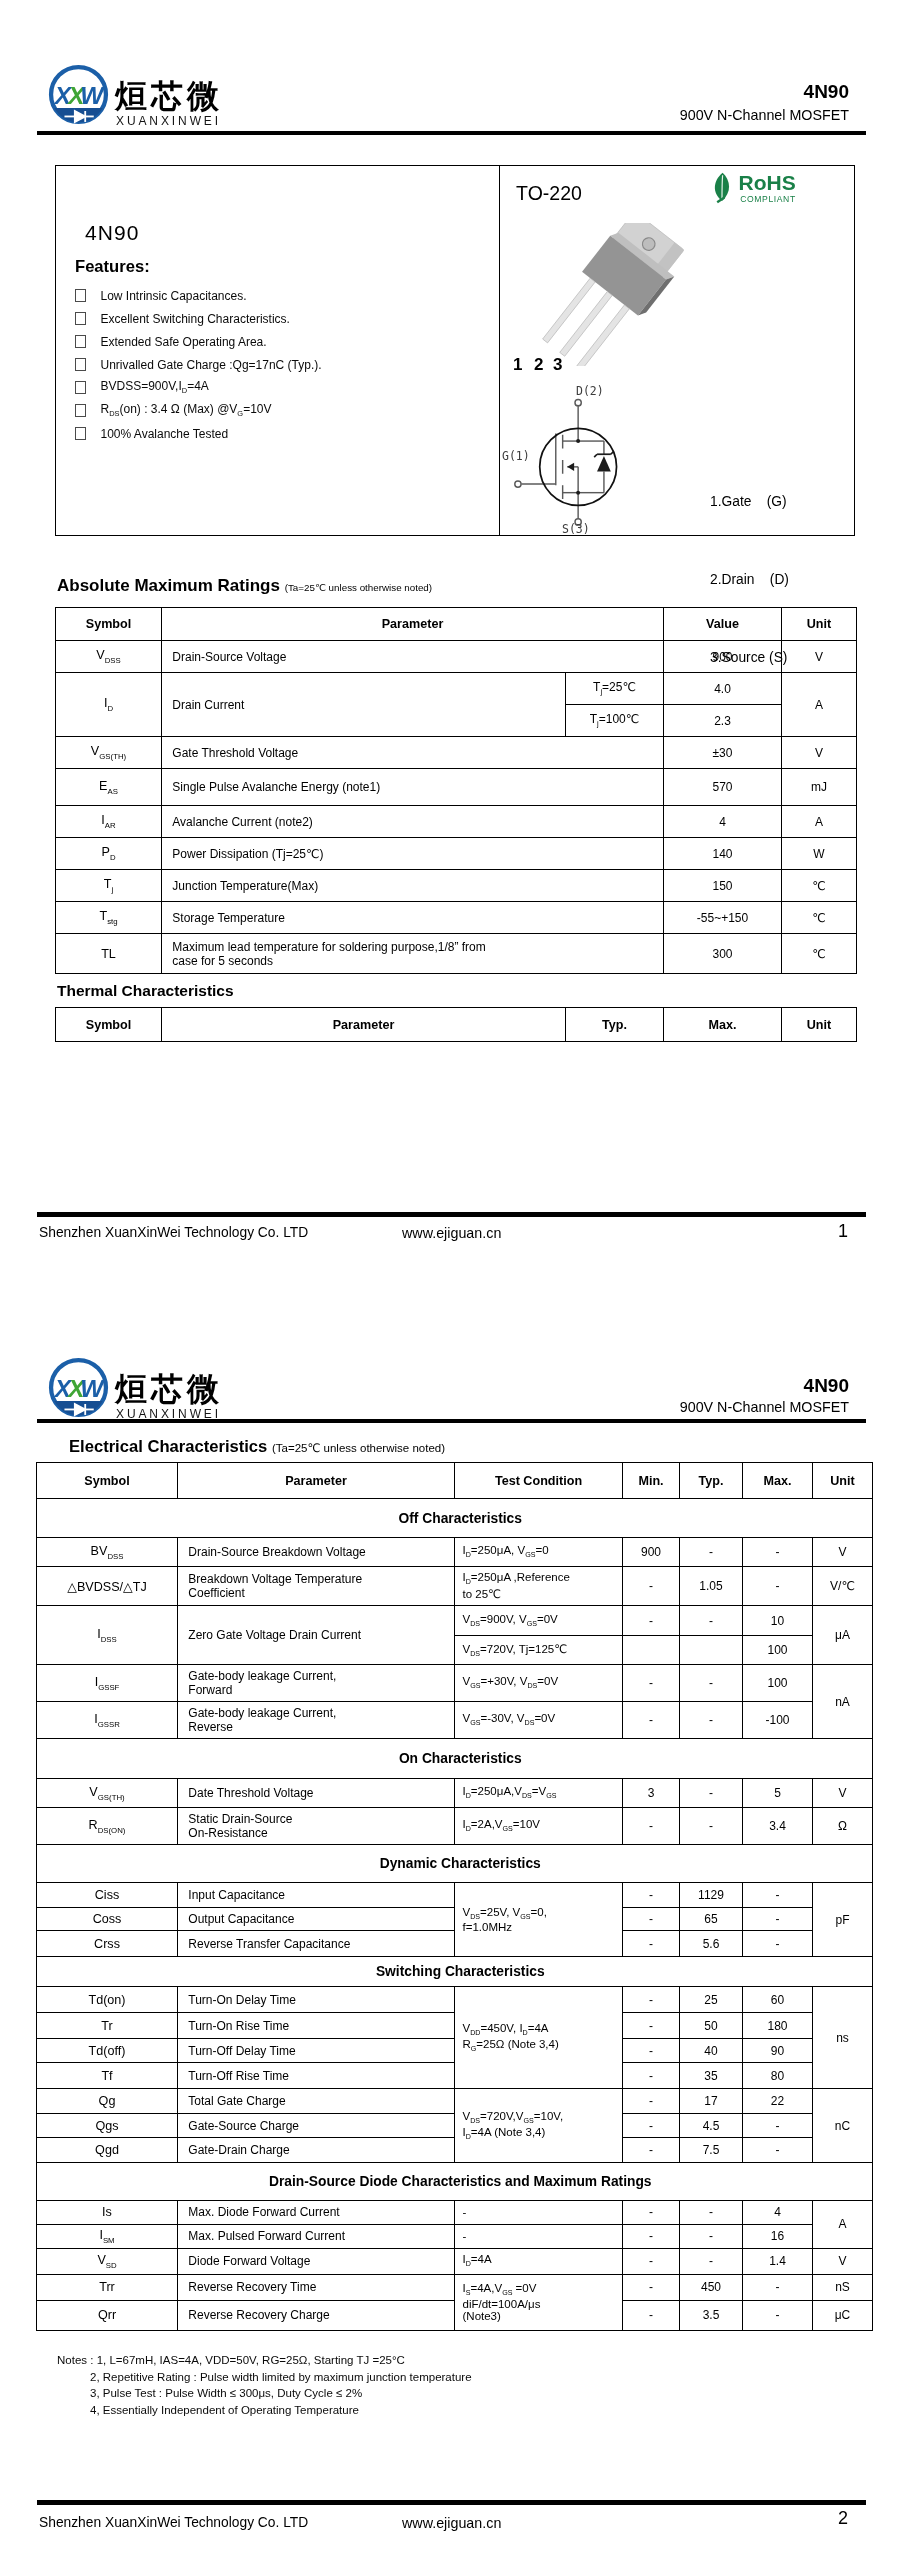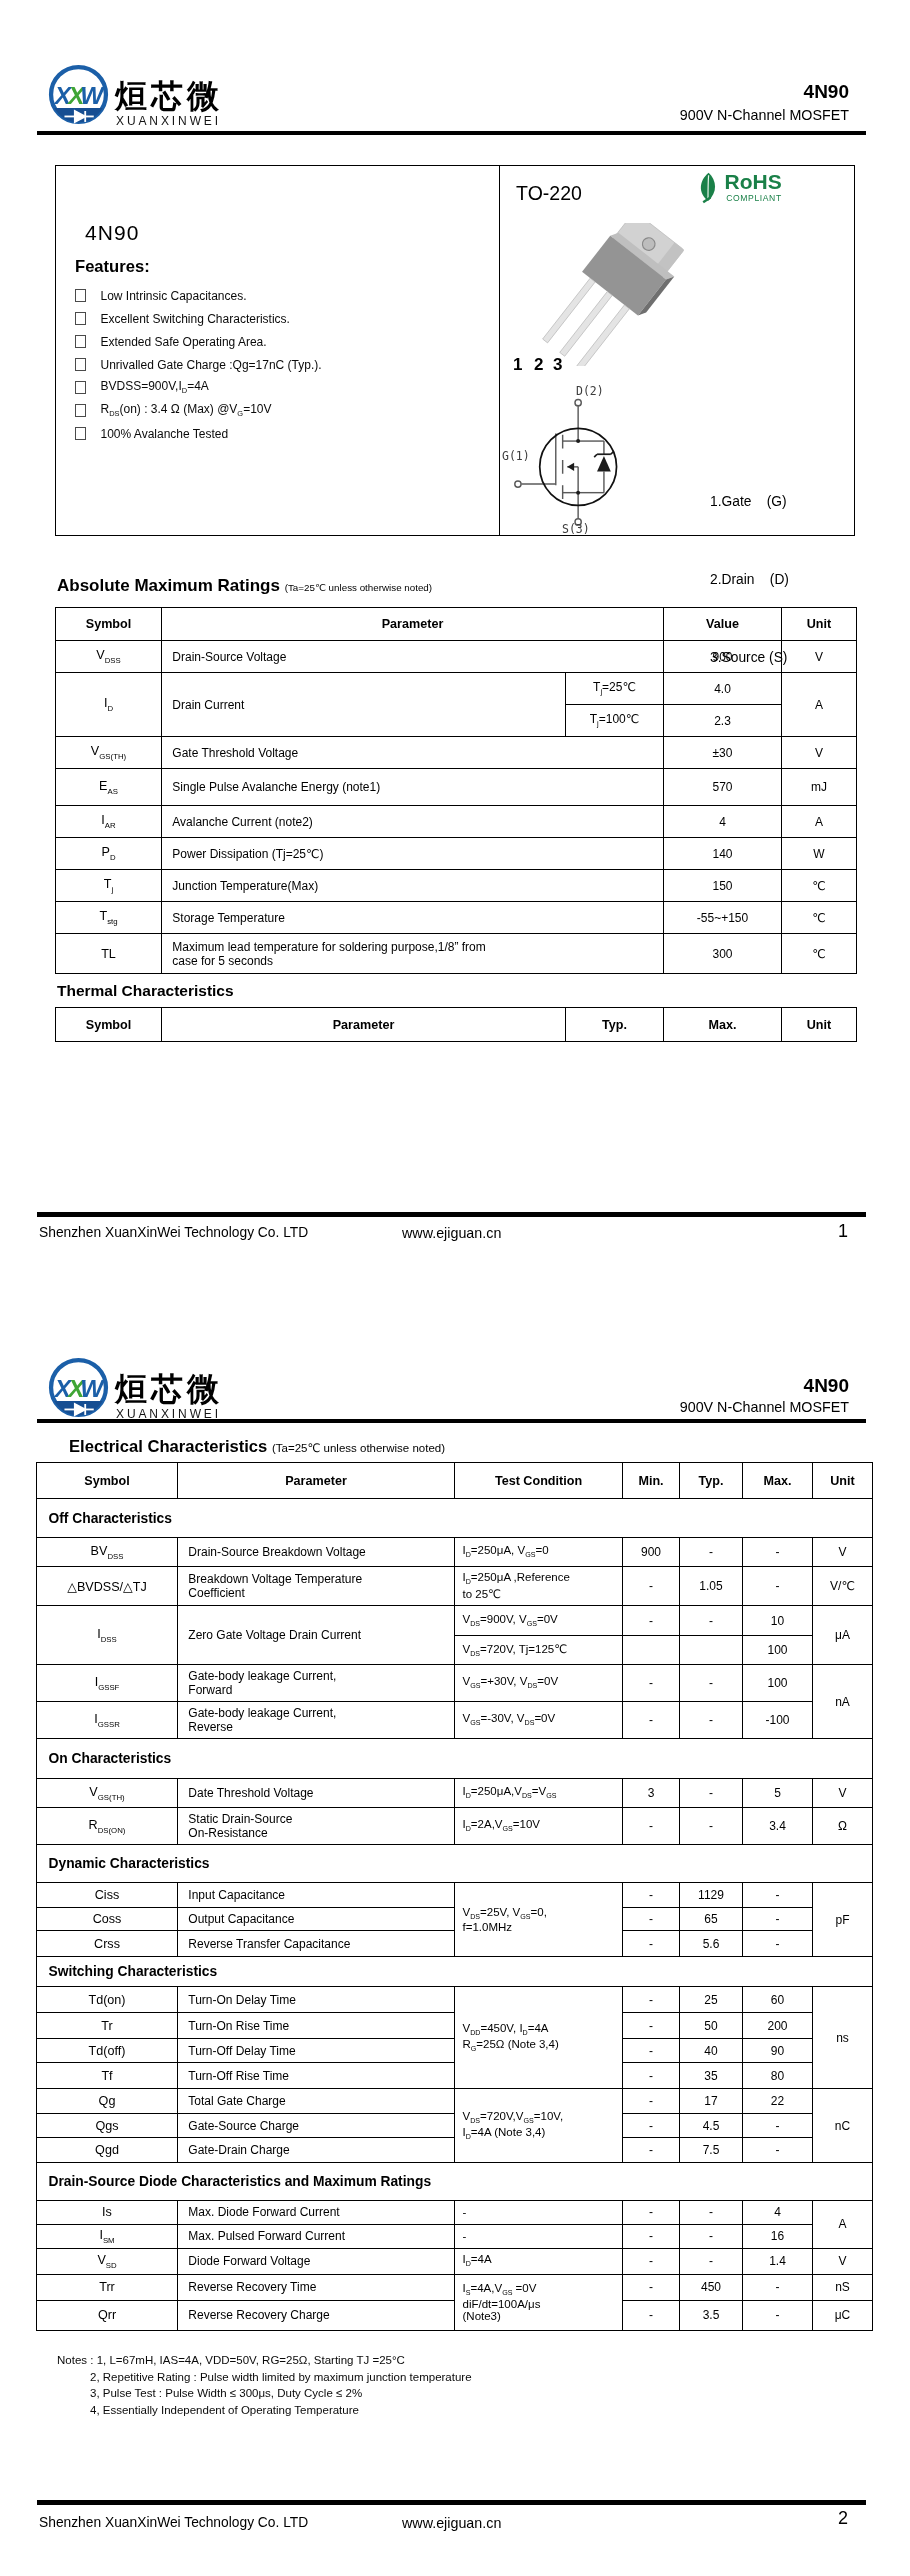--- a/index.html
+++ b/index.html
@@ -15,21 +15,21 @@
   .prodsub{width:229px;text-align:right;font-size:14.3px}
   
   #introbox{left:55px;top:165px;width:798px;height:369px;border:1.1px solid #000}
   #intro-divider{position:absolute;left:443px;top:0;bottom:0;width:1.1px;background:#000}
   #intro-part{left:29px;top:55px;font-size:21px;letter-spacing:1.1px}
   #intro-ftitle{left:19px;top:91px;font-size:16.6px;font-weight:700}
   #features{left:19px;top:118px}
   .feat{height:23px;display:flex;align-items:center;font-size:12px;color:#0a0a0a}
   .cbx{display:inline-block;width:9.2px;height:11.5px;border:1.4px solid #4a4a4a;margin-right:14.3px;flex:none}
   #to220{left:427px;top:16px;width:132px;text-align:center;font-size:19.5px}
-  #rohs{left:640px;top:4.6px;width:132px;display:flex;align-items:center}
+  #rohs{left:654px;top:4.6px;width:132px;display:flex;align-items:flex-end}
   .rohs-txt{margin-left:4.6px;text-align:right}
   .rohs1{font-size:21px;font-weight:800;color:#1a8048;line-height:22px}
   .rohs2{font-size:8.6px;font-weight:400;color:#1a8048;letter-spacing:0.6px}
   .pin-num{font-size:17px;font-weight:700}
   .symlbl{font-family:"DejaVu Sans Mono","Liberation Mono",monospace;font-size:11.5px;color:#3c3c3c}
   #legend{left:654px;top:271px;font-size:13.8px;line-height:26px;white-space:pre}
   
   .h1{font-size:17px;font-weight:700}
   .h1 .small{font-size:9.8px;font-weight:400}
   .h2{font-size:15.5px;font-weight:700}
@@ -37,21 +37,21 @@
   .h3 .small{font-size:11.5px;font-weight:400}
   
   table{border-collapse:collapse;table-layout:fixed}
   td,th{border-left:1.1px solid #000;border-right:1.1px solid #000;
         border-top:1.7px solid #000;border-bottom:1.7px solid #000;
         vertical-align:middle;padding:0;text-align:center;font-size:12px;overflow:hidden}
   th{font-size:12.6px;font-weight:700}
   td.l{text-align:left;padding-left:10.3px}
   td.cond{text-align:left;padding-left:7.5px;font-size:11.5px}
   td.pre,th.pre{white-space:pre-line}
-  td.sec{font-size:13.8px;font-weight:700;text-align:left;padding-left:11.5px}
+  td.sec{font-size:13.8px;font-weight:700;text-align:center;padding-left:11.5px}
   .sym{font-size:12.6px}
   
   .foot{font-size:13.8px}
   .fpg{font-size:18px;text-align:right;width:49px}
   
   #notes{left:57px;top:2352px;font-size:11.5px;line-height:16.6px;color:#0a0a0a}
   #notes .ind{margin-left:33px}
 </style>
 </head>
 <body>
@@ -455,21 +455,21 @@
     <td>-</td>
     <td>25</td>
     <td>60</td>
     <td rowspan="4">ns</td>
   </tr>
   <tr style="height:26px">
     <td class="sym">Tr</td>
     <td class="l">Turn-On Rise Time</td>
     <td>-</td>
     <td>50</td>
-    <td>200</td>
+    <td>180</td>
   </tr>
   <tr style="height:24px">
     <td class="sym">Td(off)</td>
     <td class="l">Turn-Off Delay Time</td>
     <td>-</td>
     <td>40</td>
     <td>90</td>
   </tr>
   <tr style="height:26px">
     <td class="sym">Tf</td>

